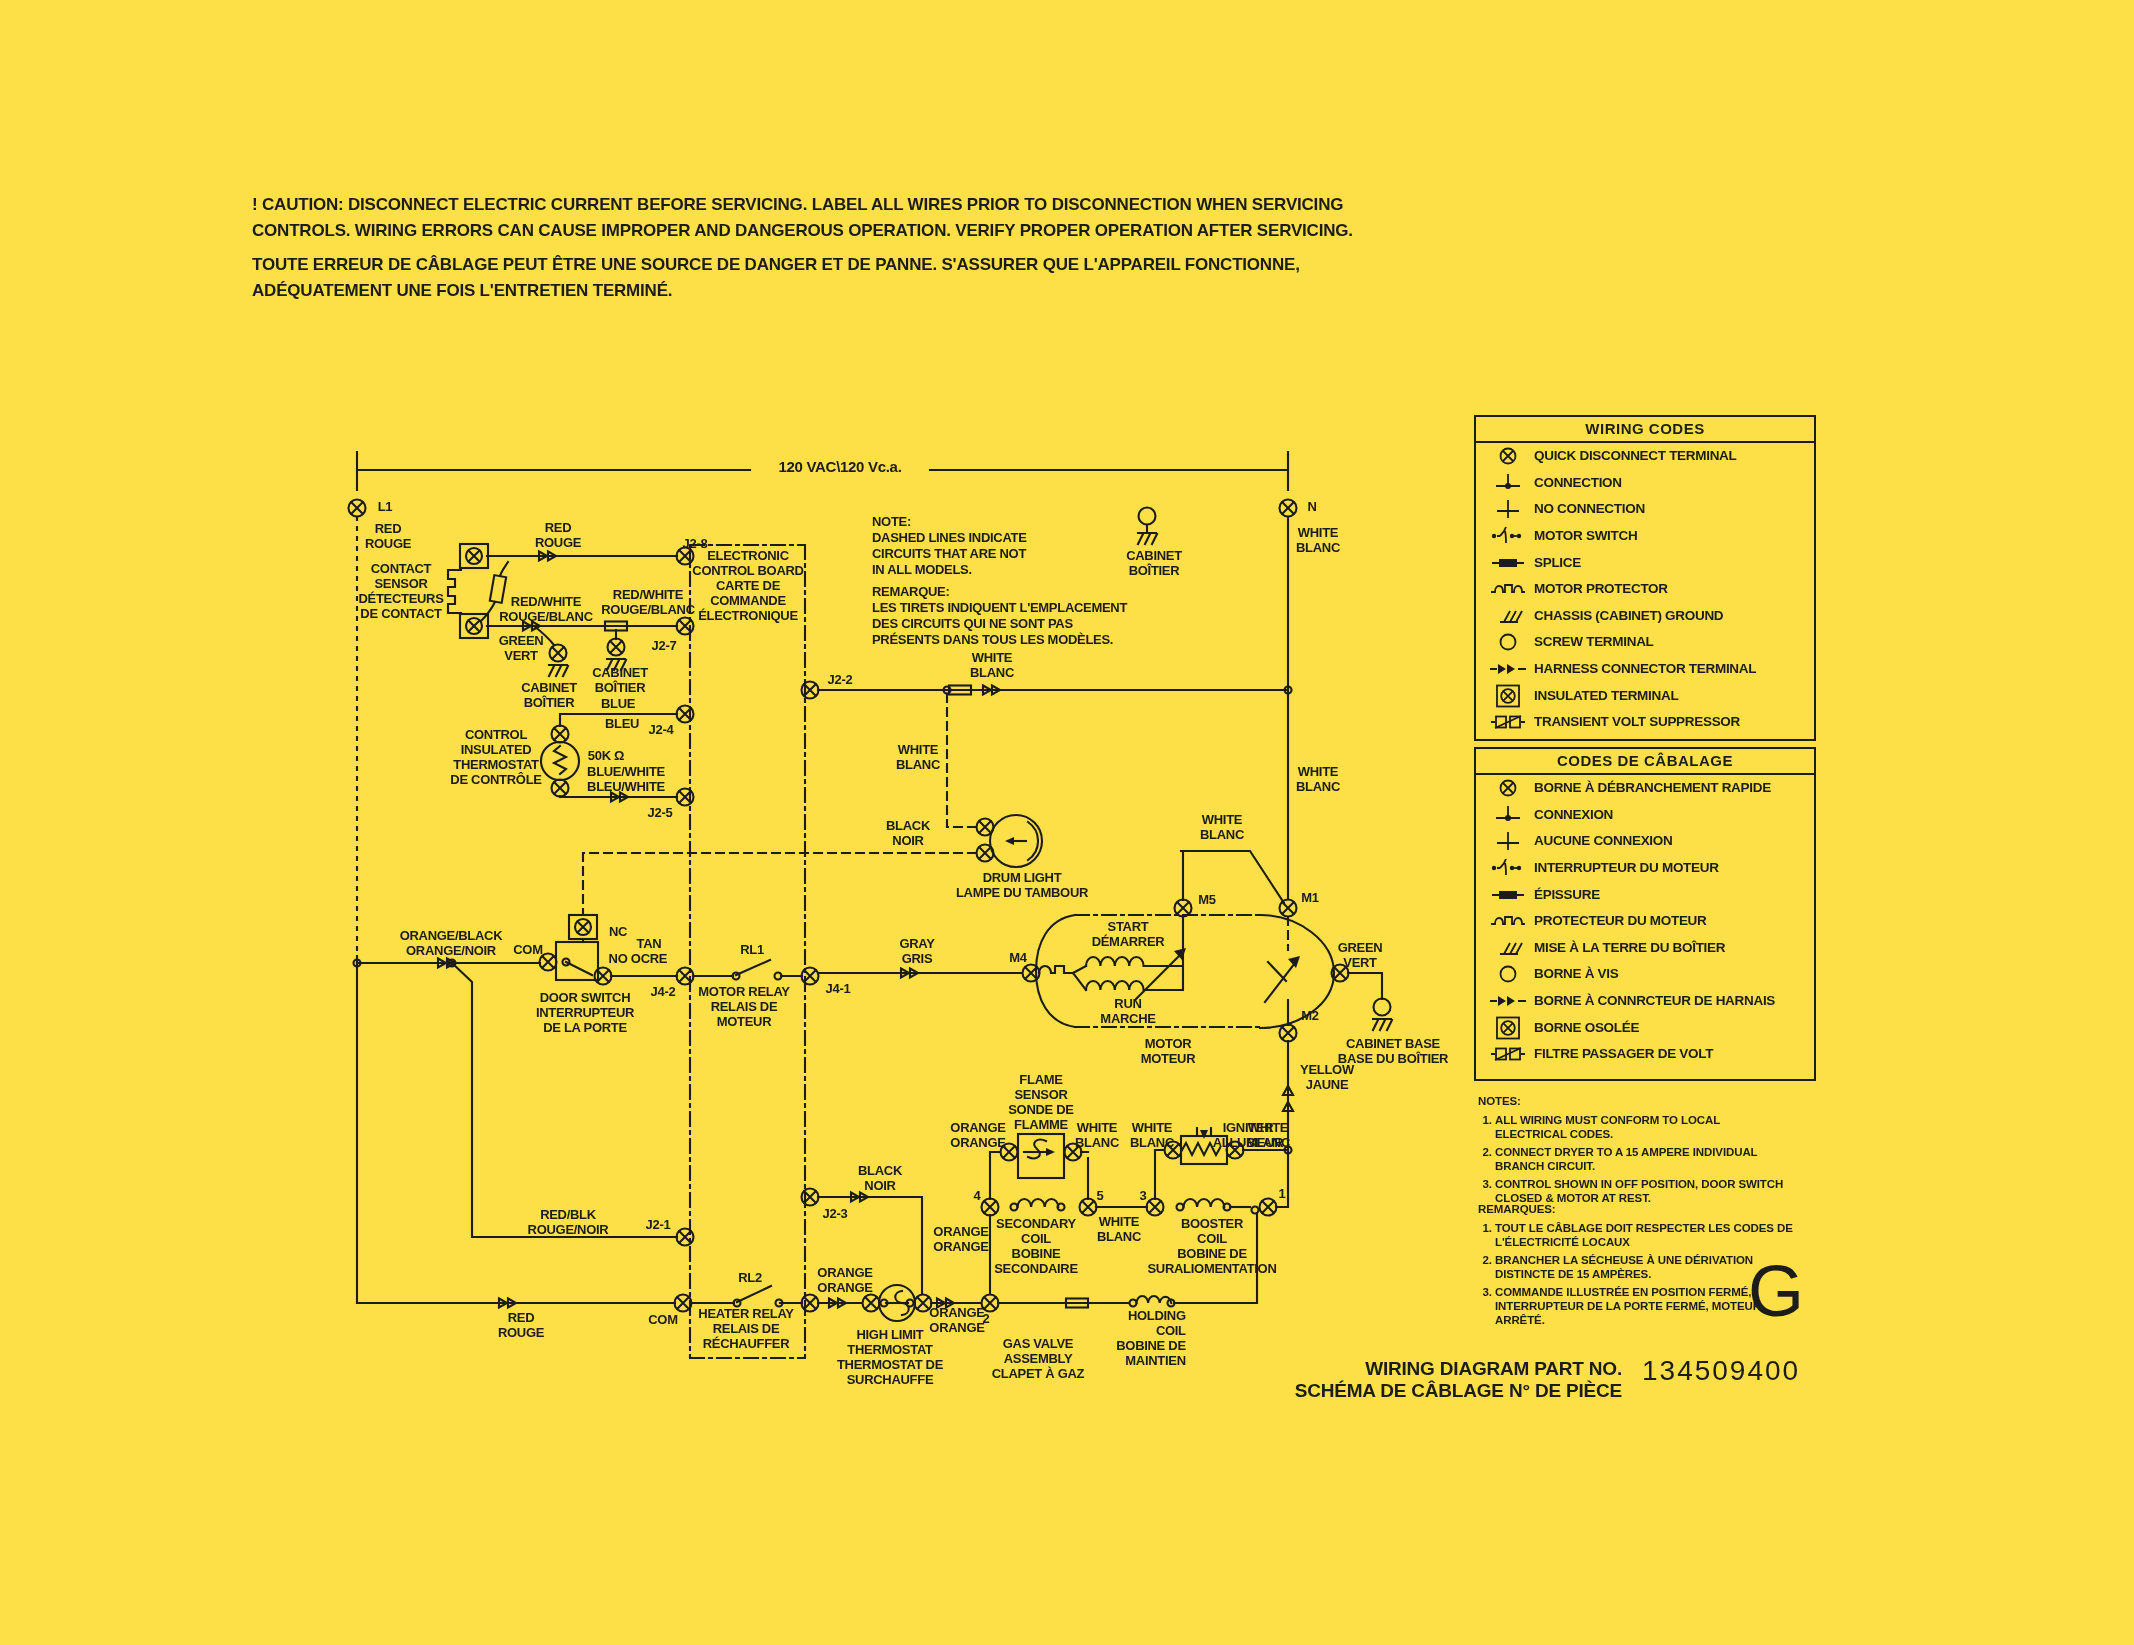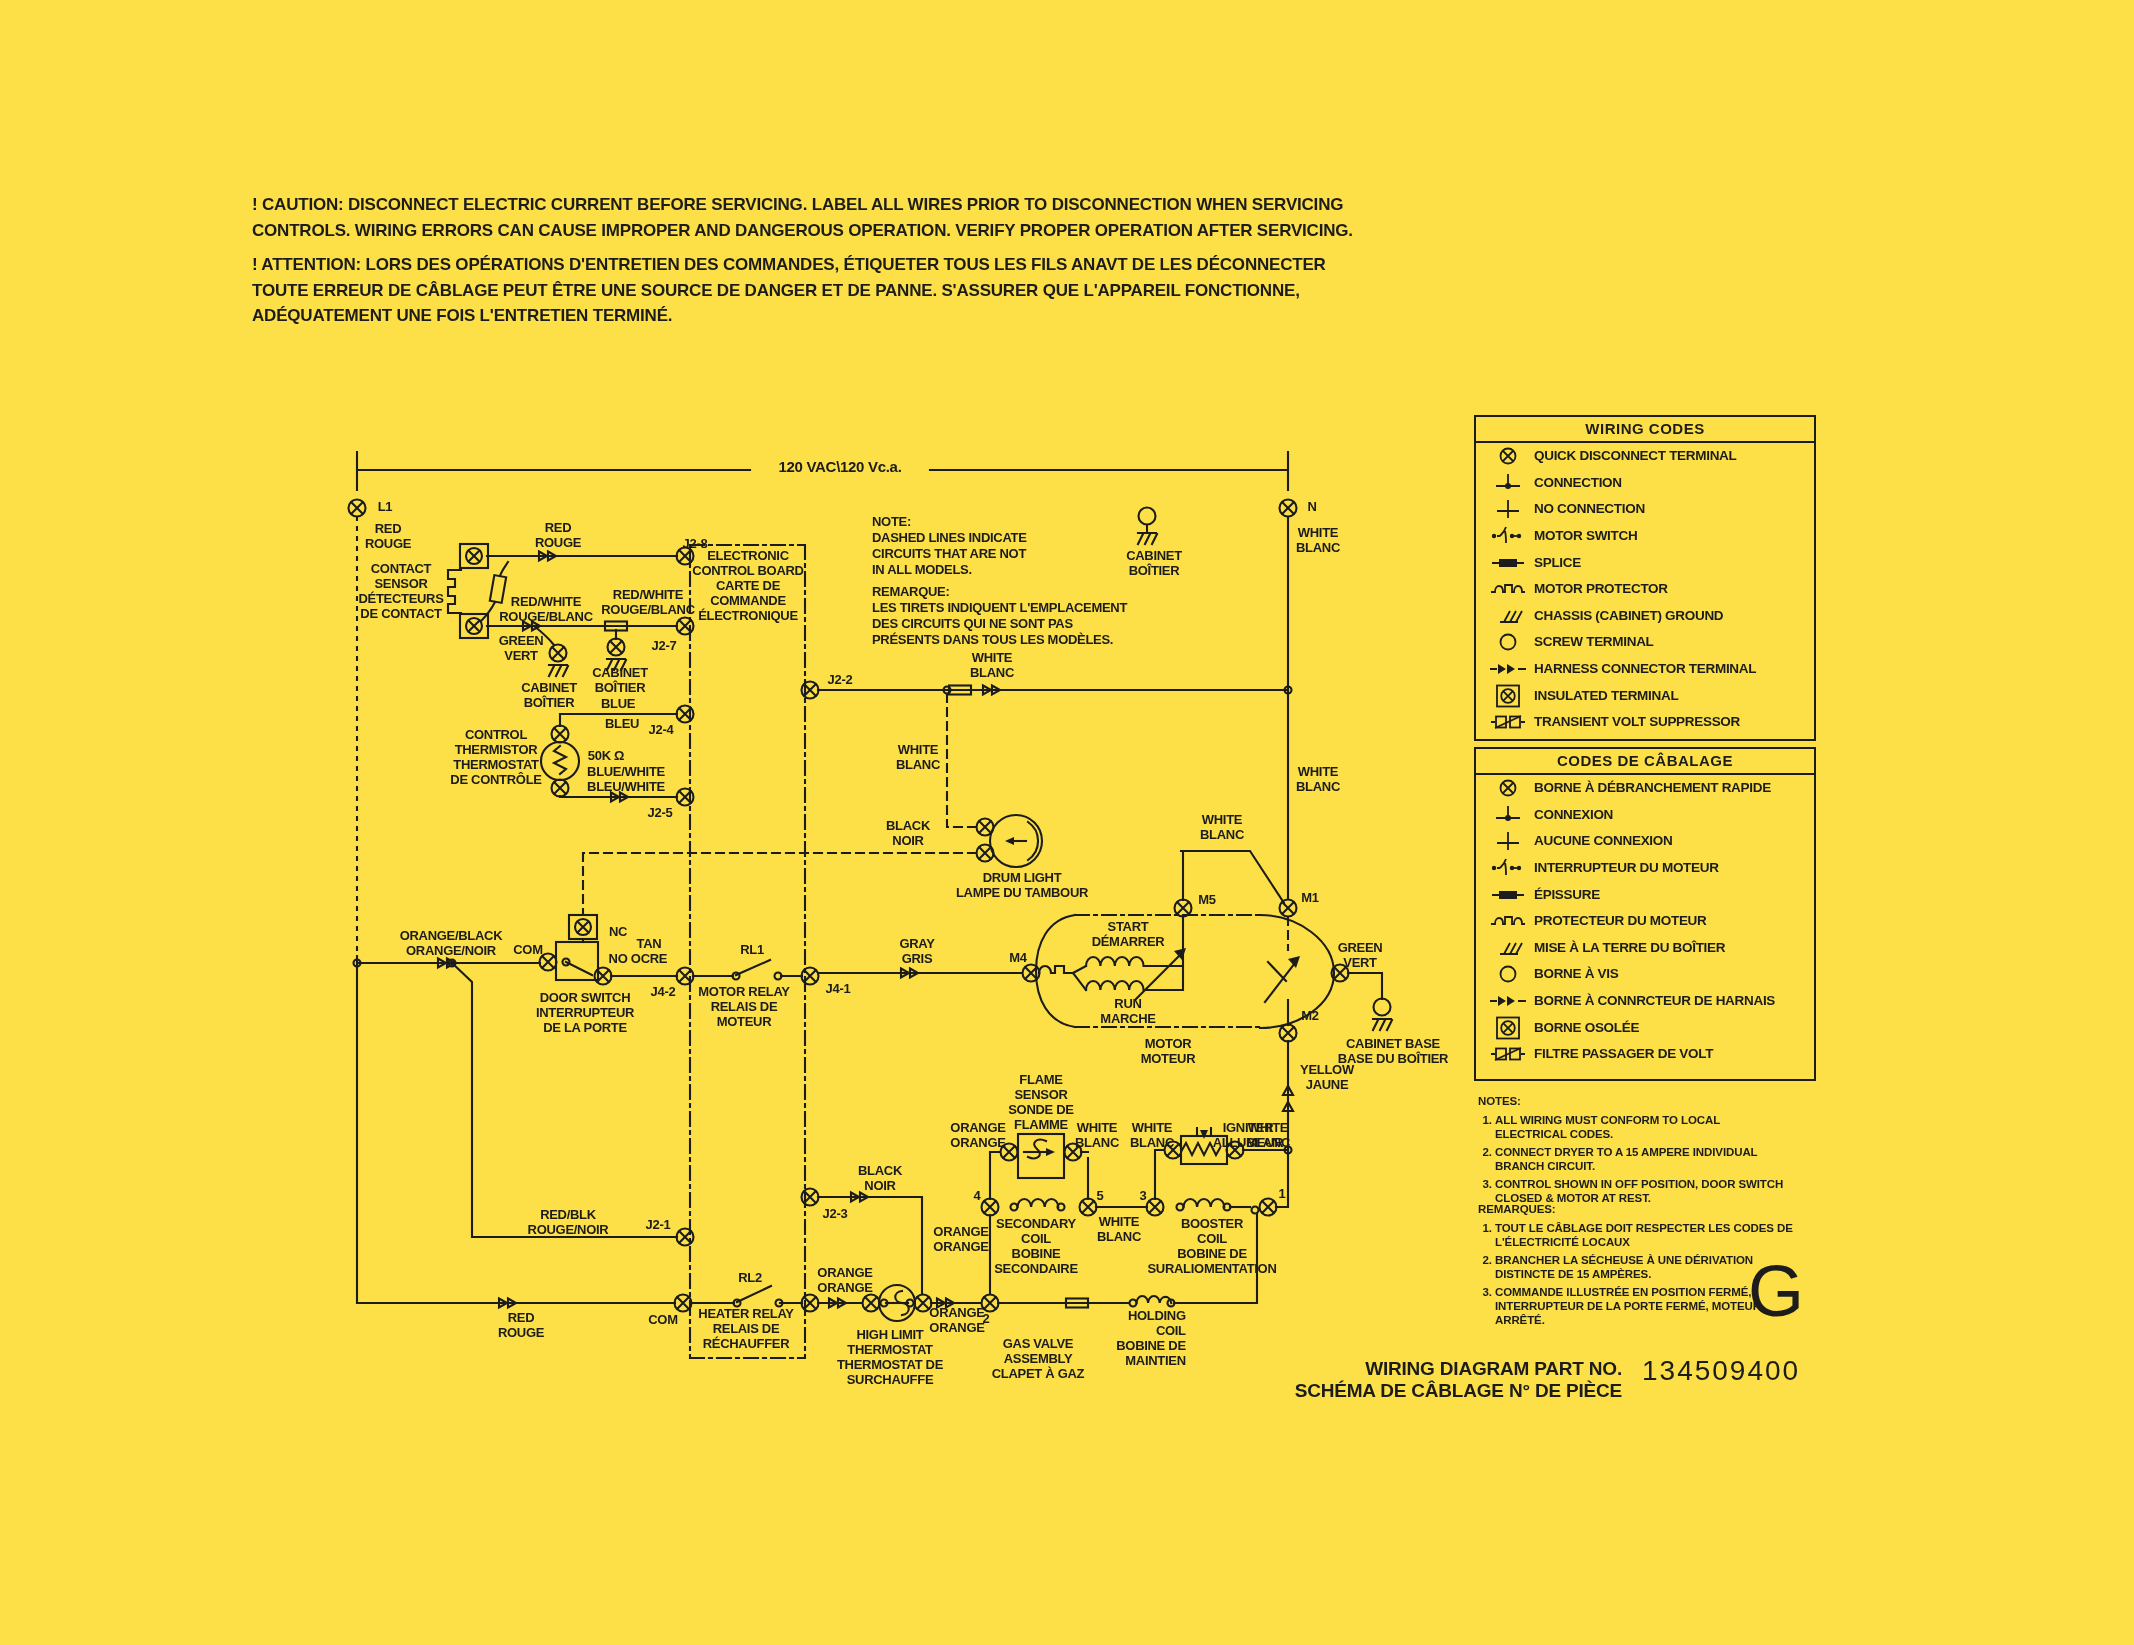--- a/index.html
+++ b/index.html
@@ -40,21 +40,20 @@
 </head>
 <body>
 
 <div class="page">
 
   <div class="caution" id="caution-en">
     <div>! CAUTION: DISCONNECT ELECTRIC CURRENT BEFORE SERVICING. LABEL ALL WIRES PRIOR TO DISCONNECTION WHEN SERVICING</div>
     <div>CONTROLS. WIRING ERRORS CAN CAUSE IMPROPER AND DANGEROUS OPERATION. VERIFY PROPER OPERATION AFTER SERVICING.</div>
   </div>
   <div class="caution" id="caution-fr">
-    <div>! ATTENTION: LORS DES OPÉRATIONS D'ENTRETIEN DES COMMANDES, ÉTIQUETER TOUS LES FILS ANAVT DE LES DÉCONNECTER</div>
     <div>TOUTE ERREUR DE CÂBLAGE PEUT ÊTRE UNE SOURCE DE DANGER ET DE PANNE. S'ASSURER QUE L'APPAREIL FONCTIONNE,</div>
     <div>ADÉQUATEMENT UNE FOIS L'ENTRETIEN TERMINÉ.</div>
   </div>
 
   <svg class="wires" width="2134" height="1645" viewBox="0 0 2134 1645">
     <defs>
       <g id="qd">
           <circle r="8.5"></circle>
           <path d="M-5.7,-5.7 L5.7,5.7 M-5.7,5.7 L5.7,-5.7"></path>
         </g>
@@ -318,21 +317,21 @@
       <span class="dlbl" style="left: 521px; top: 633px;">GREEN
 VERT</span>
       <span class="dlbl" style="left: 549px; top: 680px;">CABINET
 BOÎTIER</span>
       <span class="dlbl" style="left: 620px; top: 665px;">CABINET
 BOÎTIER</span>
       <span class="dlbl" style="left: 618px; top: 696px;">BLUE</span>
       <span class="dlbl" style="left: 622px; top: 716px;">BLEU</span>
       <span class="dlbl" style="left: 661px; top: 722px;">J2-4</span>
       <span class="dlbl" style="left: 496px; top: 727px;">CONTROL
-THERMISTOR
+INSULATED
 THERMOSTAT
 DE CONTRÔLE</span>
       <span class="dlbl" style="left: 606px; top: 748px;">50K Ω</span>
       <span class="dlbl" style="left: 626px; top: 764px;">BLUE/WHITE
 BLEU/WHITE</span>
       <span class="dlbl" style="left: 660px; top: 805px;">J2-5</span>
       <span class="dlbl" style="left: 748px; top: 548px;">ELECTRONIC
 CONTROL BOARD
 CARTE DE
 COMMANDE

